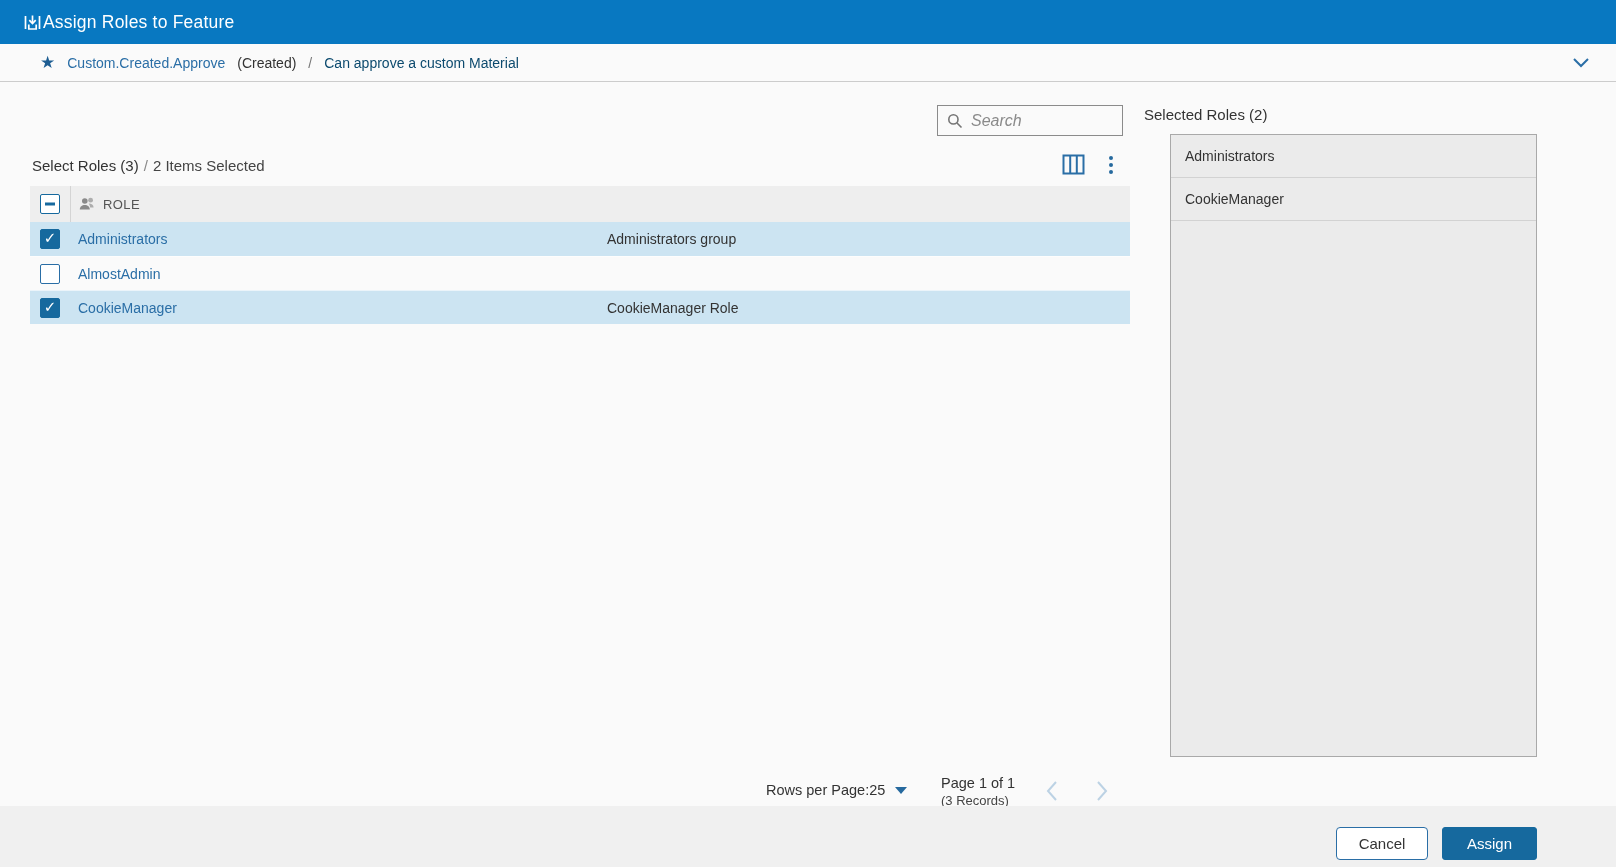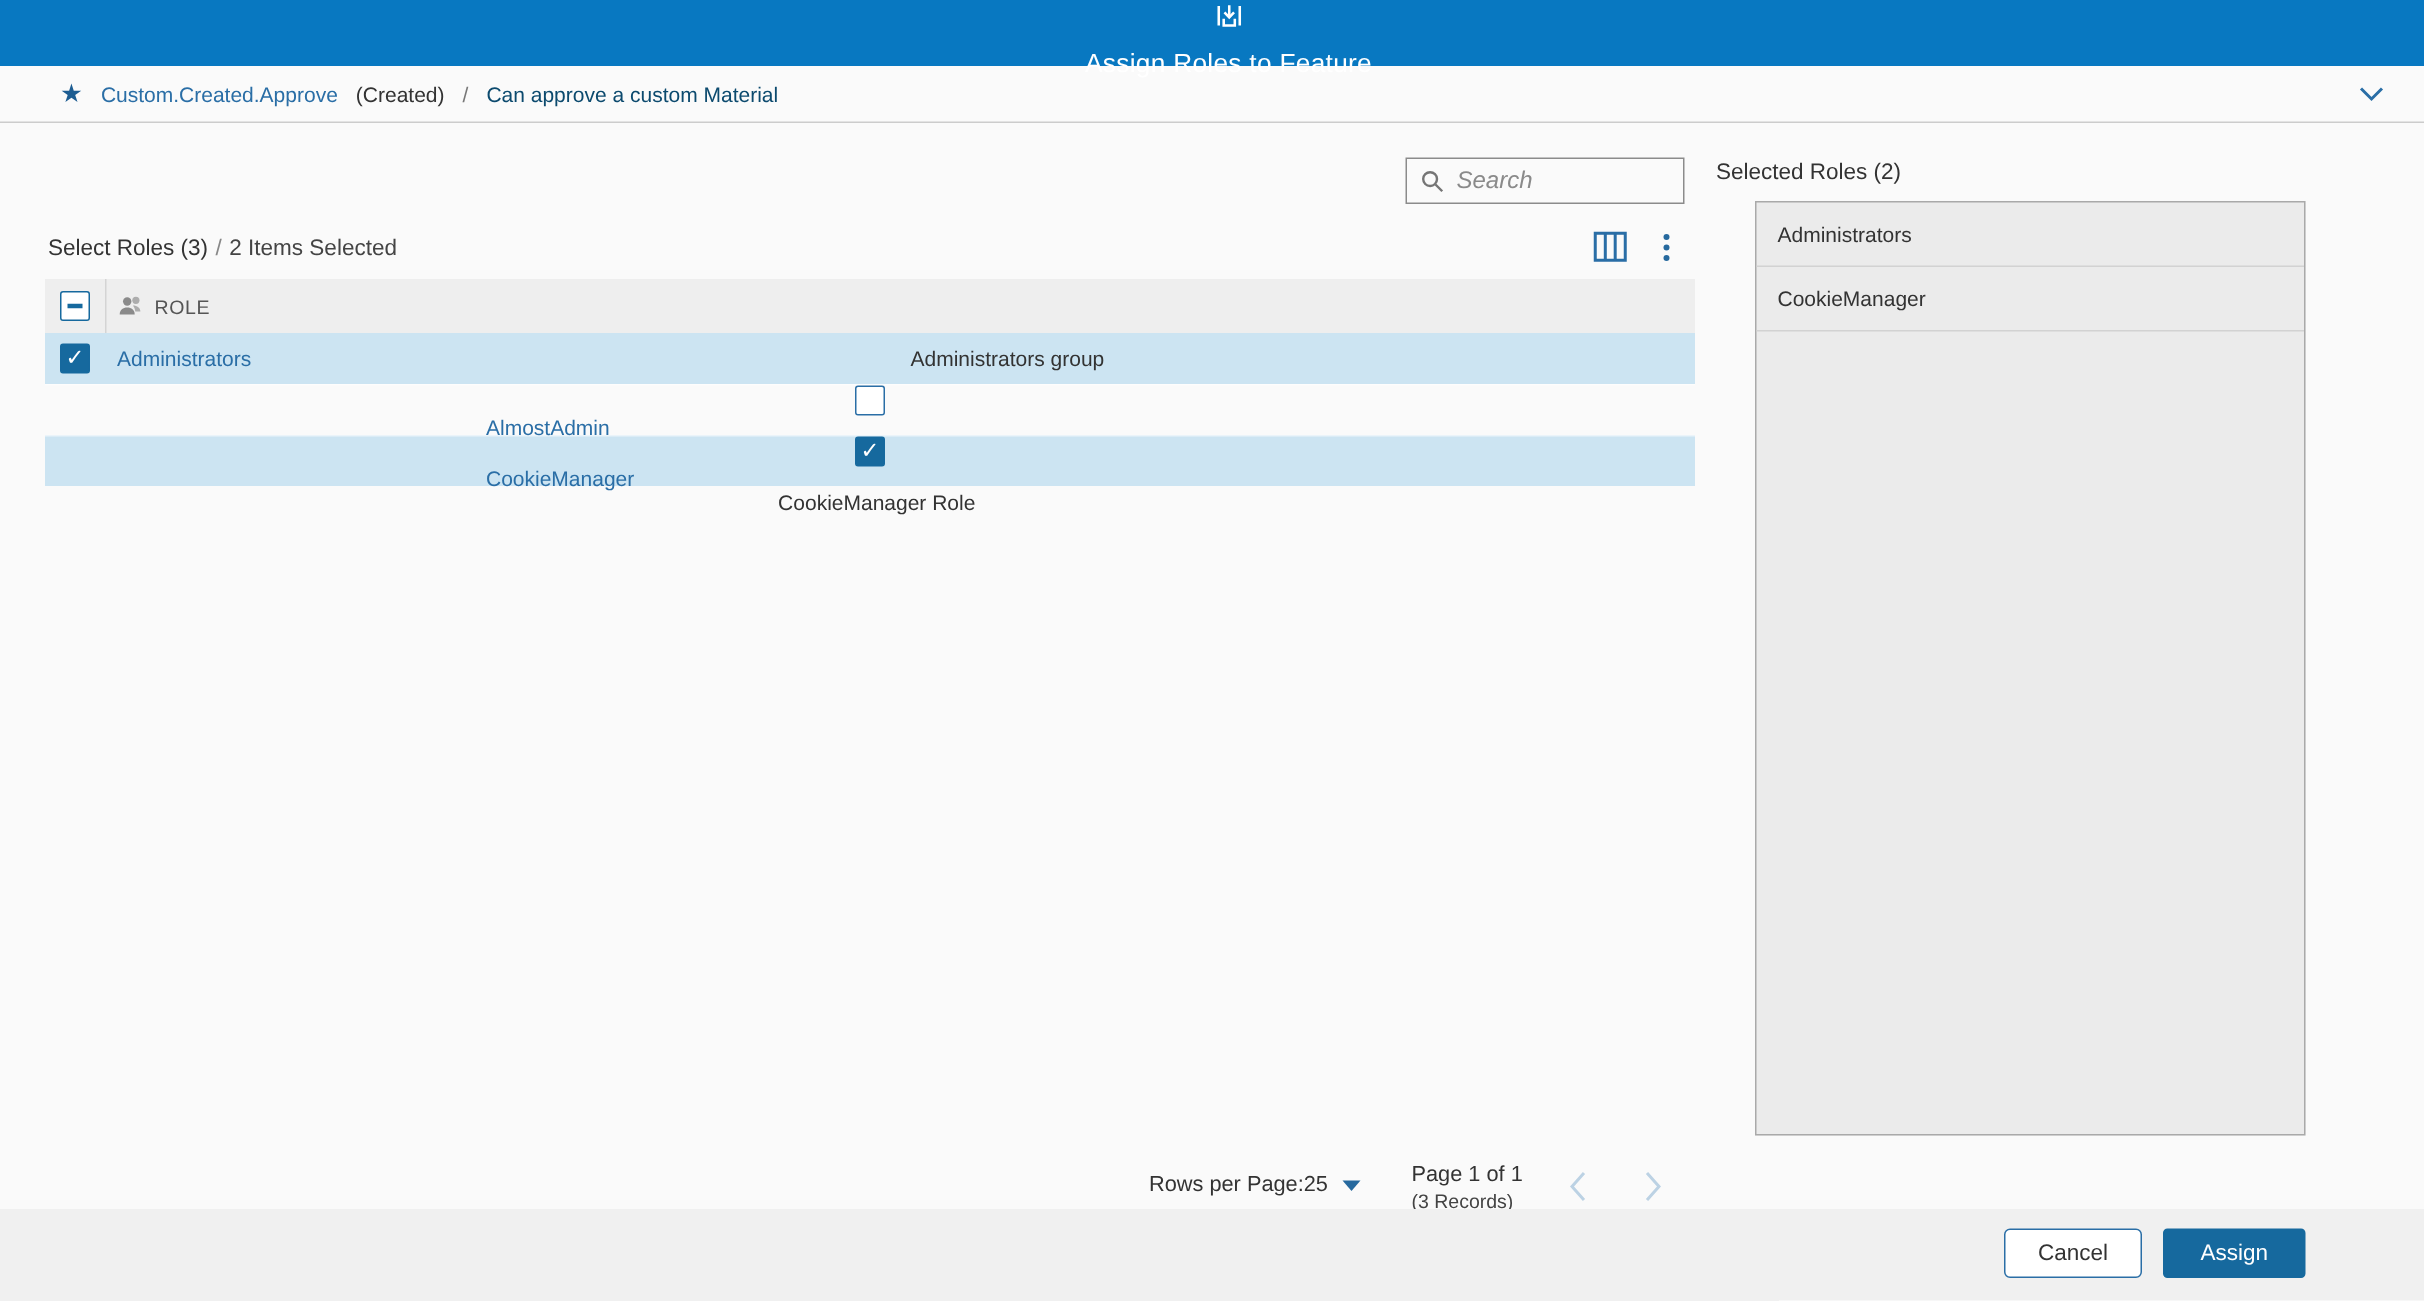--- a/index.html
+++ b/index.html
@@ -6,21 +6,21 @@
   html,body { width:1616px; height:867px; }
   body {
     font-family:"Liberation Sans","DejaVu Sans",sans-serif;
     background:#fafafa; color:#333; overflow:hidden;
   }
   .app { position:relative; width:1616px; height:867px; background:#fafafa; }
 
   
   .top-bar {
     height:44px; background:#0878c1; display:flex; align-items:center;
-    padding-left:22px; gap:11px;flex-direction:column;
+    padding-left:22px; gap:0;
   }
   .top-bar h1 { color:#fff; font-size:17.5px; font-weight:400; letter-spacing:.2px; }
   .assign-icon { display:flex; }
 
   
   .breadcrumb-bar {
     height:38px; background:#fafafa; border-bottom:1px solid #ccc;
     display:flex; align-items:center; padding:0 26px 0 40px; gap:8px; font-size:14px;
   }
   .star-icon { color:#1d5d92; font-size:17px; line-height:1; margin-right:4px; }
@@ -58,21 +58,21 @@
   .thead {
     display:flex; align-items:center; height:36px; background:#eeeeee;
     color:#555; font-size:13px; letter-spacing:.4px;
   }
   .thead .cell-role, .thead .cell-desc { border-left:1px solid #d4d4d4; align-self:stretch; display:flex; align-items:center; }
   .cell-check { width:40px; display:flex; align-items:center; justify-content:center; flex:none; }
   .cell-role { width:528px; flex:none; padding-left:8px; display:flex; align-items:center; gap:7px; }
   .cell-desc { flex:1; padding-left:9px; display:flex; align-items:center; }
   .trow { display:flex; align-items:center; height:34px; background:#fafafa; font-size:14px; cursor:pointer; }
   .trow.selected { background:#cce4f2; }
-  .trow + .trow { border-top:1px solid rgba(255,255,255,.6);flex-direction:column; }
+  .trow + .trow { border-top:1px solid rgba(255,255,255,.6); }
   .role-link { color:#2a6ea6; }
   .trow .cell-desc { color:#333; }
 
   .cb {
     width:20px; height:20px; background:#fff; border:1px solid #2a6ea6;
     border-radius:2px; position:relative; display:inline-block; cursor:pointer;
   }
   .cb.checked { background:#16699e; border-color:#16699e; }
   .cb.checked::after {
     content:"✓"; position:absolute; left:50%; top:50%;
@@ -110,21 +110,21 @@
   .comments-bar {
     position:absolute; left:0; top:775px; width:1616px; height:31px;
     background:#fcfcfc; border-top:1px solid #ccc; border-bottom:1px solid #ccc;
     display:flex; align-items:center; padding:0 26px 0 40px; font-size:14px; color:#555;
   }
   .comments-bar .chev-up { margin-left:auto; display:flex; cursor:pointer; }
 
   
   .footer {
     position:absolute; left:0; top:806px; width:1616px; height:61px;
-    background:#f0f0f0; display:flex; align-items:flex-start; justify-content:flex-end;
+    background:#f0f0f0; display:flex; align-items:center; justify-content:flex-end;
     gap:14px; padding:13px 79px 0 0;
   }
   .btn { height:33px; font-size:15px; font-family:inherit; cursor:pointer; }
   .btn-cancel {
     width:92px; background:#fff; border:1px solid #2a6ea6; border-radius:4px; color:#333;
   }
   .btn-assign {
     width:95px; background:#16699e; border:1px solid #16699e; border-radius:3px; color:#fff;
   }
 </style>

